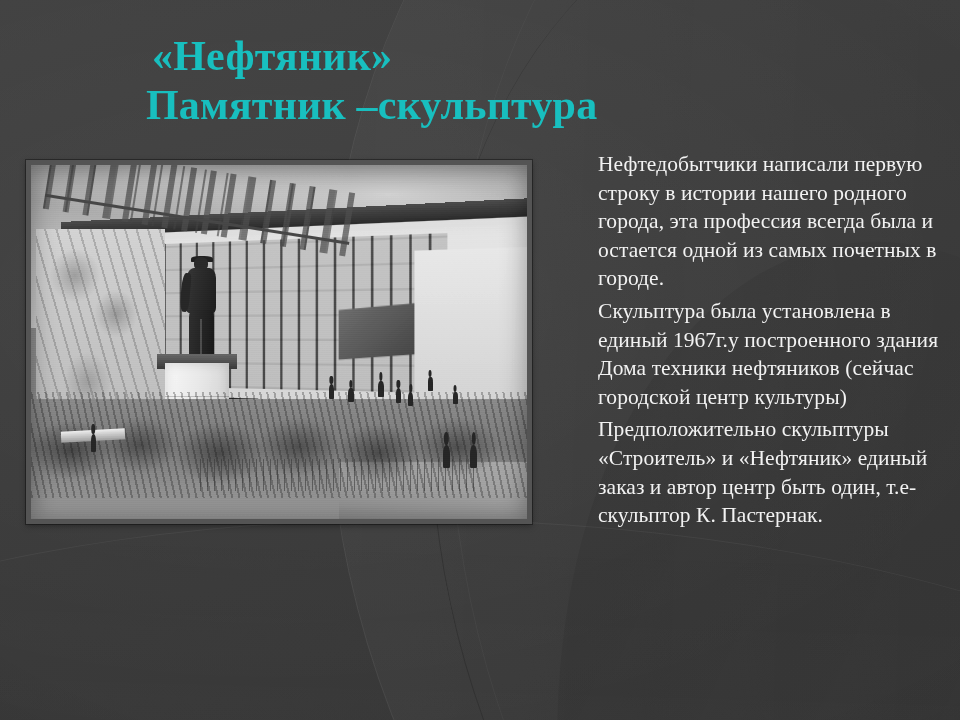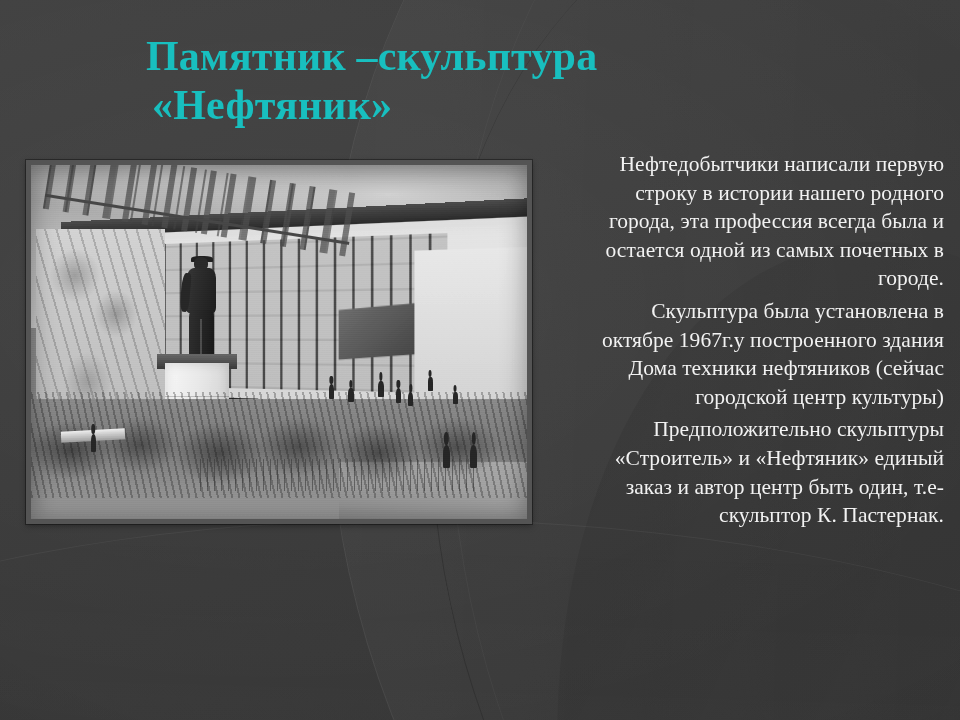--- a/index.html
+++ b/index.html
@@ -330,43 +330,43 @@
     position:absolute;
     left:598px; top:150px;
     width:346px;
   }
   #body-text p {
     font-family:"Liberation Serif", serif;
     font-size:21.5px;
     line-height:28.6px;
     color:#f2f2f2;
     margin:0 0 4px 0;
-    text-align:right;
+    text-align:left;
     letter-spacing:0.05px;
   }
   #body-text p:last-child { margin-bottom:0; }
 </style>
 </head>
 <body>
 
 <div id="slide">
 
   <div class="bg-base"></div>
   <div class="bg-glow"></div>
   <div class="swoosh swoosh-c"></div>
   <div class="swoosh swoosh-a"></div>
   <div class="swoosh swoosh-b"></div>
   <div class="swoosh swoosh-e"></div>
   <div class="swoosh swoosh-f"></div>
   <div class="swoosh swoosh-d"></div>
   <div class="vignette"></div>
 
   <h1 id="title">
+    <span class="line line2">«Нефтяник»</span>
     <span class="line line1">Памятник –скульптура</span>
-    <span class="line line2">«Нефтяник»</span>
   </h1>
 
   <figure id="photo-frame">
     <div id="photo" aria-label="Чёрно-белая фотография: памятник-скульптура «Нефтяник» на постаменте перед зданием Дома техники нефтяников; слева на стене рельефное панно, на крыше буквенная вывеска, на переднем плане кусты и прохожие.">
 
       <div class="ph-sky"></div>
       <div class="ph-sky-clouds"></div>
 
       <div class="far-block">
         <div class="far-block-win"></div>
@@ -424,17 +424,17 @@
       <div class="person" style="left:88.5%; top:79%; width:1.5%; height:6.5%;"></div>
       <div class="person" style="left:12%; top:76%; width:1.2%; height:5.0%;"></div>
 
       <div class="photo-grain"></div>
       <div class="photo-edge"></div>
     </div>
   </figure>
 
   <div id="body-text">
     <p>Нефтедобытчики написали первую строку в истории нашего родного города, эта профессия всегда была и остается одной из самых почетных в городе.</p>
-    <p>Скульптура была установлена в октябре 1967г.у построенного здания Дома техники нефтяников (сейчас городской центр культуры)</p>
+    <p>Скульптура была установлена в единый 1967г.у построенного здания Дома техники нефтяников (сейчас городской центр культуры)</p>
     <p>Предположительно скульптуры «Строитель» и «Нефтяник» единый заказ и автор центр быть один, т.е-скульптор К. Пастернак.</p>
   </div>
 
 </div>
 
 </body></html>

